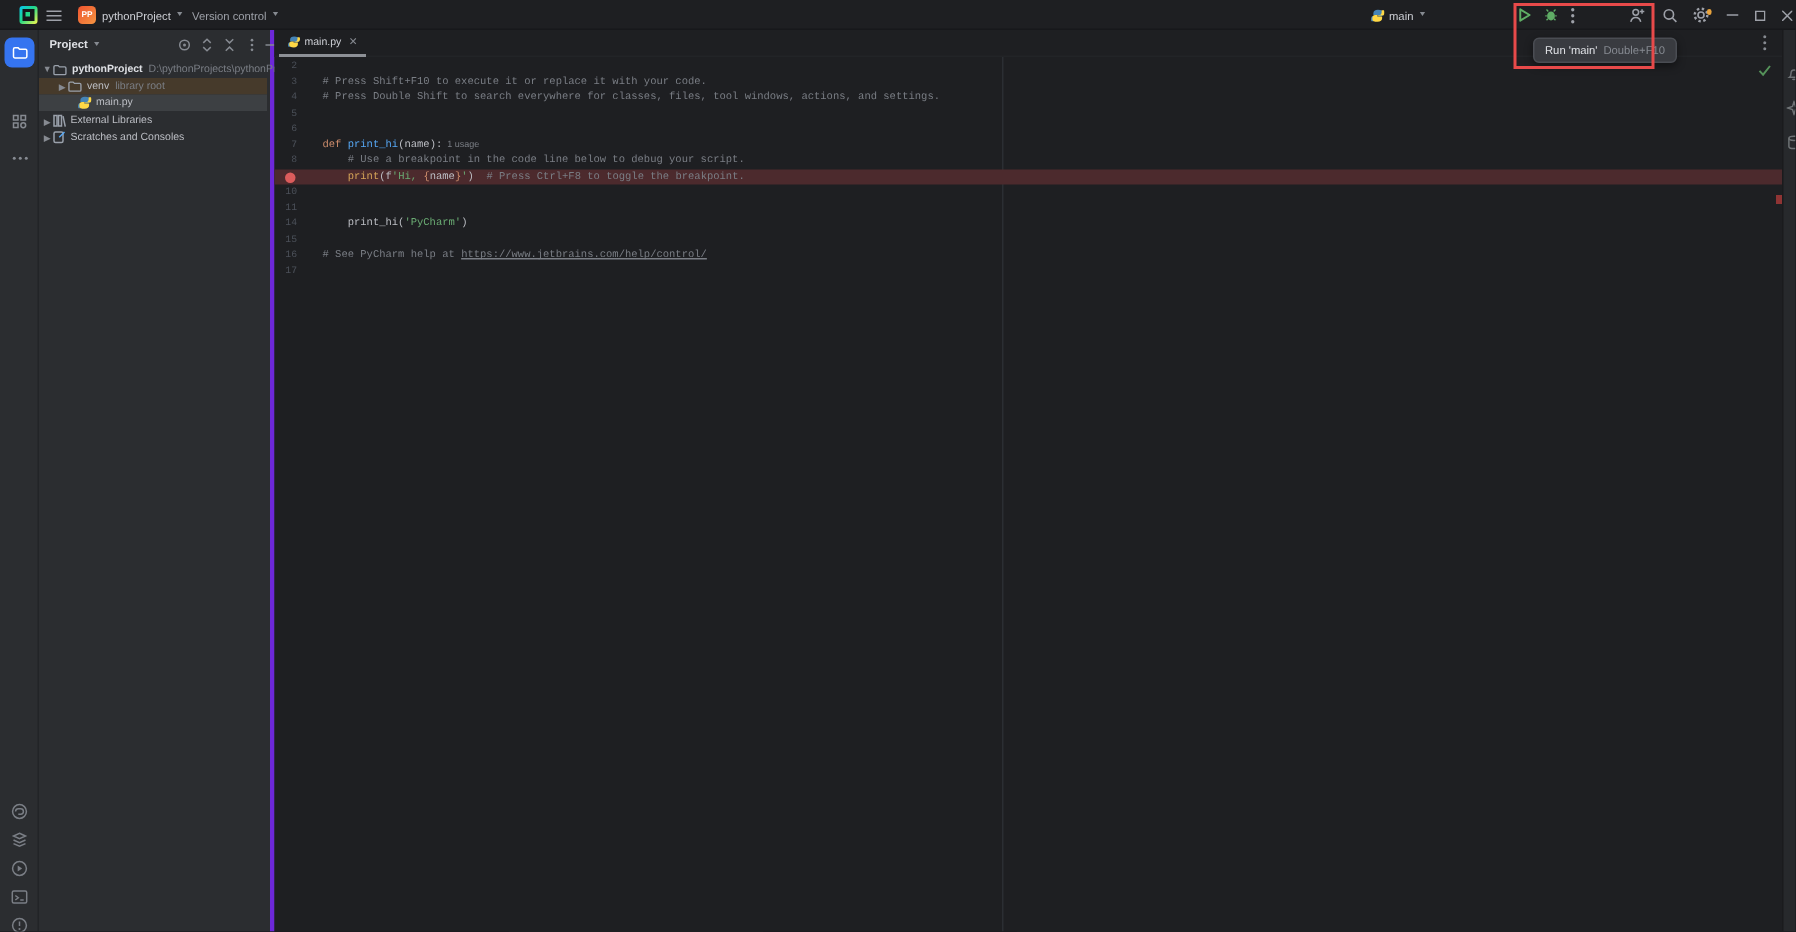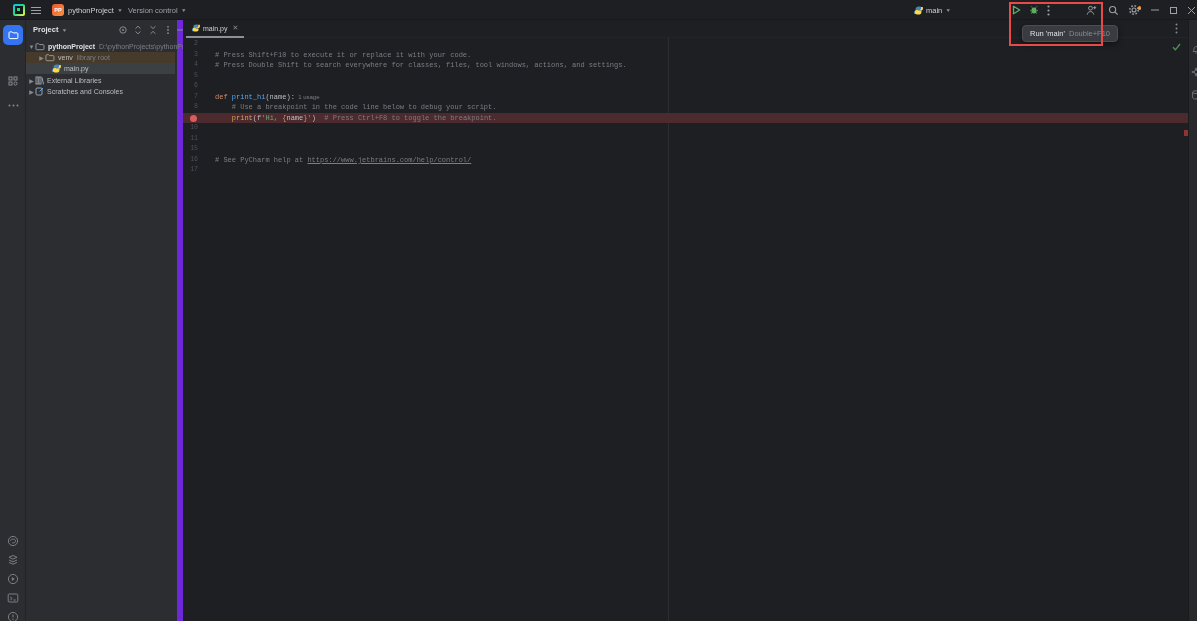--- a/index.html
+++ b/index.html
@@ -33,21 +33,21 @@
   .annotation { position:absolute; left:1009px; top:2px; width:94px; height:44px;
     border:2px solid #e84a4a; z-index:31; pointer-events:none; }
 
   
   .stripe { position:absolute; top:20px; left:0; width:26px; bottom:0; background:#2b2d30; border-right:1px solid #222427; }
   .stripe-btn { position:absolute; left:3px; width:20px; height:20px; border-radius:5px;
     display:flex; align-items:center; justify-content:center; color:#868a91; }
   .stripe-btn.active { background:#3574f0; color:#fff; }
 
   
-  .panel { position:absolute; top:20px; left:26px; width:157px; bottom:0; background:#2b2d30; border-right:6px solid #6d28d9; }
+  .panel { position:absolute; top:20px; left:26px; width:157px; bottom:0; background:#2b2d30; border-right:3px solid #6d28d9; }
   .panel-header { position:absolute; top:0; left:0; right:0; height:19px; display:flex; align-items:center; }
   .panel-title { margin-left:7px; font-size:7.5px; font-weight:bold; color:#dfe1e5; }
   .ph-ic { position:absolute; top:4.5px; width:10px; height:10px; color:#868a91; }
   .tree { position:absolute; top:21px; left:0; right:0; font-size:7px; color:#bcbec4; }
   .trow { position:absolute; left:0; right:2px; height:11px; display:flex; align-items:center; white-space:nowrap; }
   .trow .tchev { color:#868a91; font-size:6px; width:7px; text-align:center; flex:none; }
   .trow.sel { background:#3d4043; }
   .trow.venvrow { background:#463a2b; }
   .bold { font-weight:bold; color:#dfe1e5; }
   .dim { color:#7a7e85; }
@@ -370,20 +370,21 @@
         <div class="crow"><span class="gnum">2</span><span class="gico"></span><span class="ctext"></span></div>
         <div class="crow"><span class="gnum">3</span><span class="gico"></span><span class="ctext"><span class="c-cmt"># Press Shift+F10 to execute it or replace it with your code.</span></span></div>
         <div class="crow"><span class="gnum">4</span><span class="gico"></span><span class="ctext"><span class="c-cmt"># Press Double Shift to search everywhere for classes, files, tool windows, actions, and settings.</span></span></div>
         <div class="crow"><span class="gnum">5</span><span class="gico"></span><span class="ctext"></span></div>
         <div class="crow"><span class="gnum">6</span><span class="gico"></span><span class="ctext"></span></div>
         <div class="crow"><span class="gnum">7</span><span class="gico"></span><span class="ctext"><span class="c-kw">def </span><span class="c-fn">print_hi</span><span class="c-pln">(name):</span><span class="c-inlay">  1 usage</span></span></div>
         <div class="crow"><span class="gnum">8</span><span class="gico"></span><span class="ctext"><span class="c-pln">    </span><span class="c-cmt"># Use a breakpoint in the code line below to debug your script.</span></span></div>
         <div class="crow bprow"><span class="gnum"></span><span class="gico"></span><span class="ctext"><span class="c-pln">    </span><span class="c-bi">print</span><span class="c-pln">(f</span><span class="c-str">'Hi, </span><span class="c-brc">{</span><span class="c-pln">name</span><span class="c-brc">}</span><span class="c-str">'</span><span class="c-pln">)</span><span class="c-cmt">  # Press Ctrl+F8 to toggle the breakpoint.</span></span><span class="bpdot"></span></div>
         <div class="crow"><span class="gnum">10</span><span class="gico"></span><span class="ctext"></span></div>
         <div class="crow"><span class="gnum">11</span><span class="gico"></span><span class="ctext"></span></div>
+        <div class="crow"><span class="gnum">14</span><span class="gico"></span><span class="ctext"><span class="c-pln">    print_hi(</span><span class="c-str">'PyCharm'</span><span class="c-pln">)</span></span></div>
         <div class="crow"><span class="gnum">15</span><span class="gico"></span><span class="ctext"></span></div>
         <div class="crow"><span class="gnum">16</span><span class="gico"></span><span class="ctext"><span class="c-cmt"># See PyCharm help at </span><span class="c-url">https://www.jetbrains.com/help/control/</span></span></div>
         <div class="crow"><span class="gnum">17</span><span class="gico"></span><span class="ctext"></span></div>
       </div>
 
     <div class="scrollmark"></div>
   </div>
 
   <div class="rstripe">
     <span class="rs-ic" style="top:24px">

